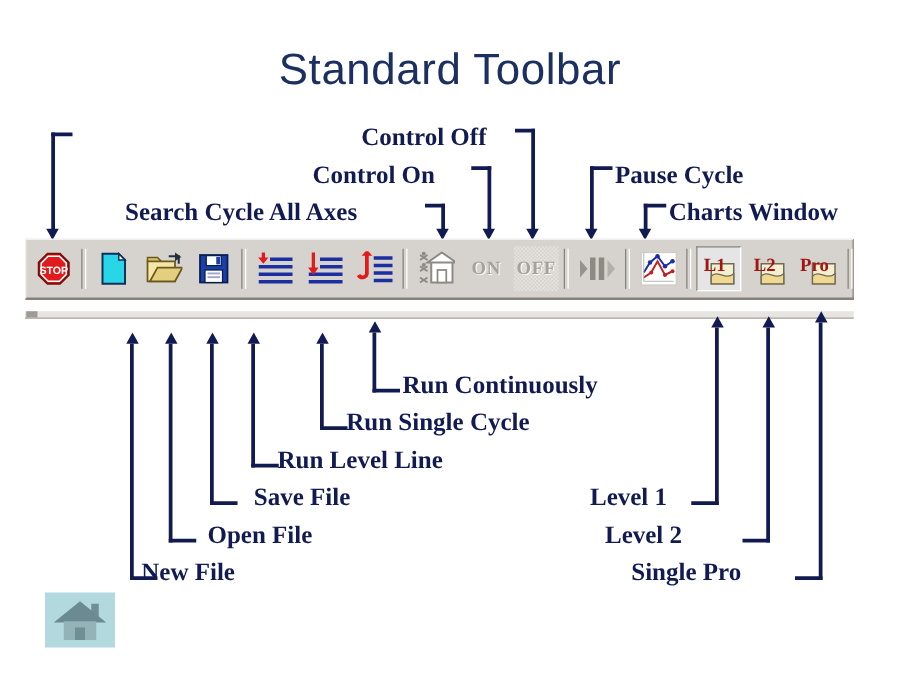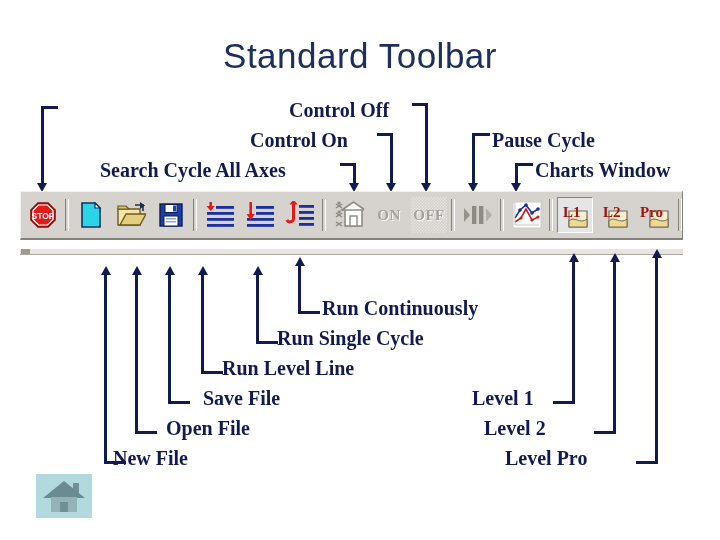--- a/index.html
+++ b/index.html
@@ -344,21 +344,21 @@
 
   <div class="lbl" style="left:322px; top:298px;">Run Continuously</div>
   <div class="lbl" style="left:277px; top:328px;">Run Single Cycle</div>
   <div class="lbl" style="left:222px; top:358px;">Run Level Line</div>
   <div class="lbl" style="left:203px; top:388px;">Save File</div>
   <div class="lbl" style="left:166px; top:418px;">Open File</div>
   <div class="lbl" style="left:113px; top:448px;">New File</div>
 
   <div class="lbl" style="left:472px; top:388px;">Level 1</div>
   <div class="lbl" style="left:484px; top:418px;">Level 2</div>
-  <div class="lbl" style="left:505px; top:448px;">Level Pro</div>
+  <div class="lbl" style="left:505px; top:448px;">Single Pro</div>
 
   <div class="hline" style="left:298px; top:311px; width:22px;"></div>
   <div class="vline" style="left:298px; top:266px; height:48px;"></div>
   <div class="arrow-up" style="left:295px; top:257px;"></div>
 
   <div class="hline" style="left:256px; top:341px; width:22px;"></div>
   <div class="vline" style="left:256px; top:275px; height:69px;"></div>
   <div class="arrow-up" style="left:253px; top:266px;"></div>
 
   <div class="hline" style="left:201px; top:371px; width:22px;"></div>

